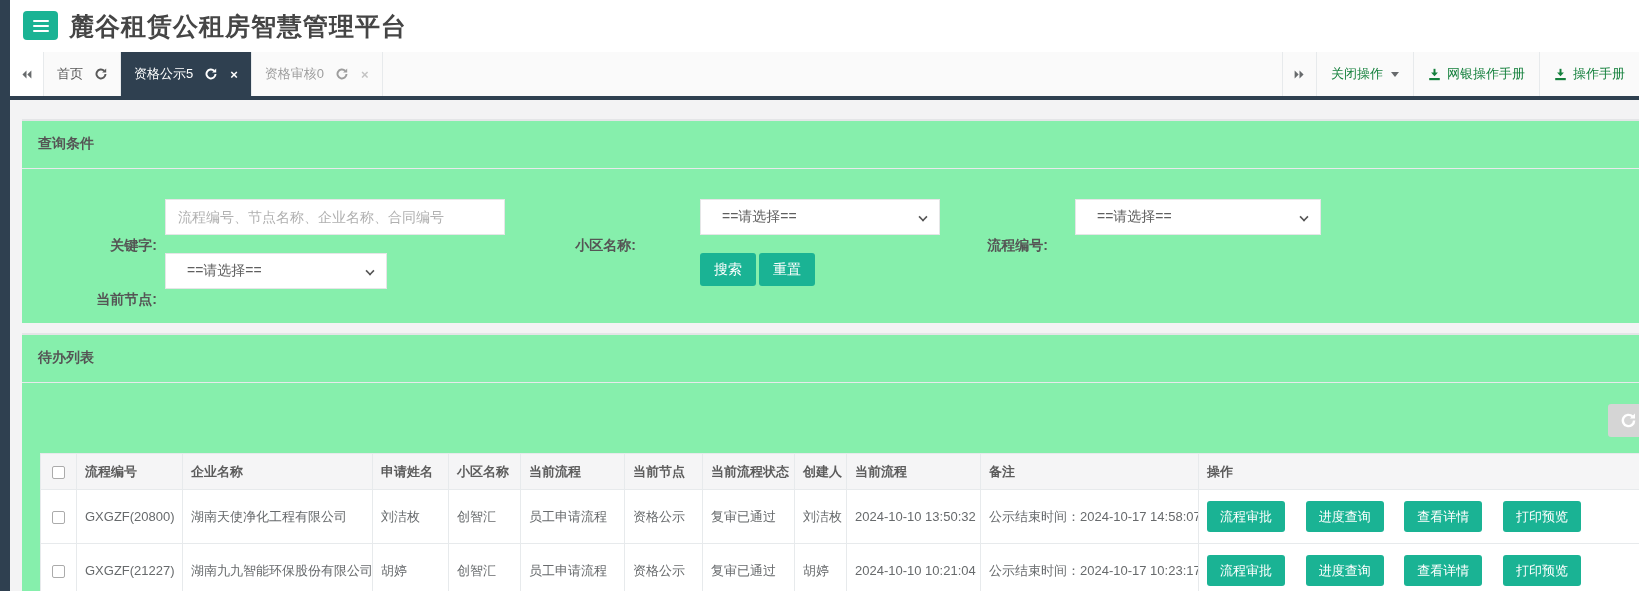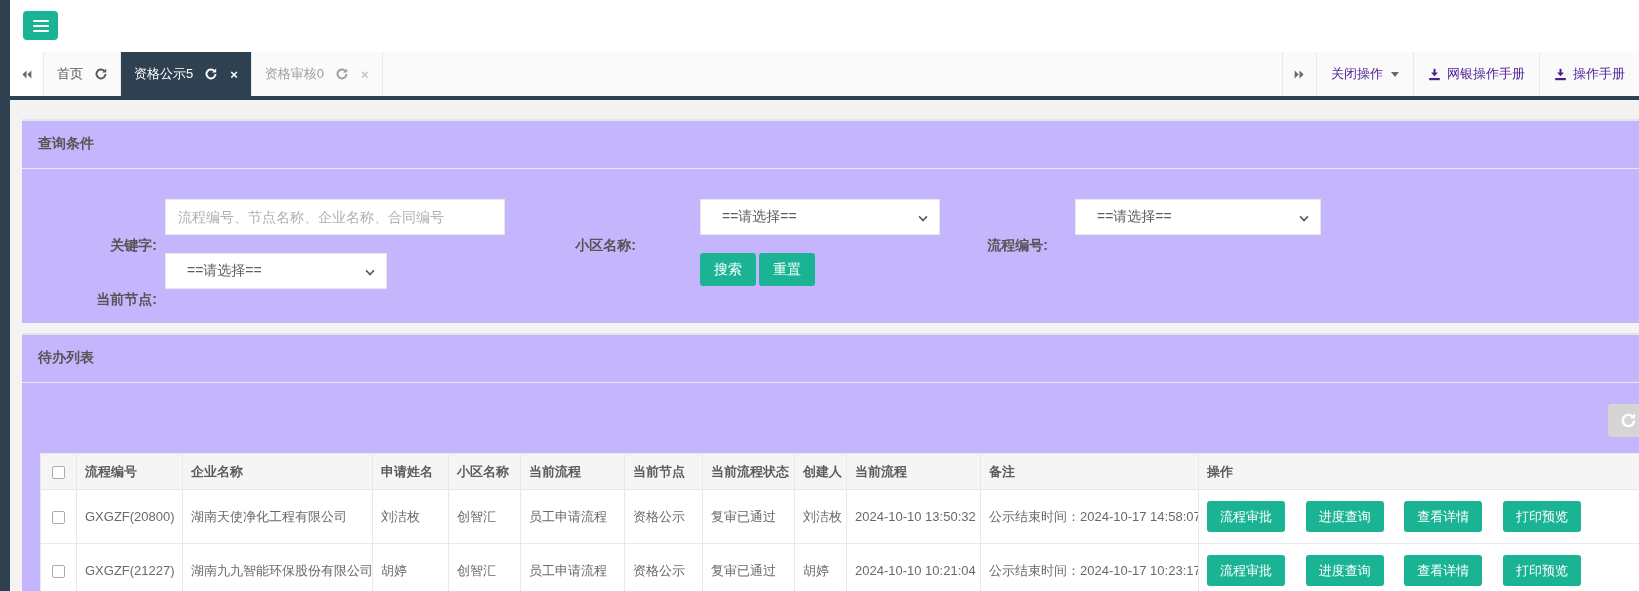--- a/index.html
+++ b/index.html
@@ -18,26 +18,26 @@
   
   .tabbar { position:absolute; left:10px; top:52px; width:1629px; height:44px; background:#fafafa; display:flex; align-items:stretch; font-size:13px; }
   .tab-nav { width:34px; background:#fff; border-right:1px solid #e7eaec; display:flex; align-items:center; justify-content:center; color:#676a6c; cursor:pointer; }
   .tab-nav.rgt { border-right:none; border-left:1px solid #e7eaec; background:#fafafa; }
   .tab { display:flex; align-items:center; gap:12px; padding:0 13px; border-right:1px solid #e7eaec; color:#595959; cursor:pointer; white-space:nowrap; }
   .tab.active { background:#2f4050; color:#fff; }
   .tab.dim { color:#9d9d9d; }
   .tab .x { font-size:13px; font-weight:700; line-height:1; margin-left:1px; }
   .tab.dim .x { color:#c3c3c3; }
   .tab-fill { flex:1; }
-  .tab-action { display:flex; align-items:center; gap:6px; padding:0 14px; border-left:1px solid #e7eaec; color:#4c1d95; cursor:pointer; white-space:nowrap; }
+  .tab-action { display:flex; align-items:center; gap:6px; padding:0 14px; border-left:1px solid #e7eaec; color:#15803d; cursor:pointer; white-space:nowrap; }
   .caret { width:0; height:0; border-left:4px solid transparent; border-right:4px solid transparent; border-top:5px solid #676a6c; margin-left:2px; }
   .rule { position:absolute; left:10px; top:96px; width:1629px; height:4px; background:#2f4050; }
 
   
-  .panel { position:absolute; left:22px; width:1618px; background:#c4b5fd; border-top:2px solid #e4e5e7; }
+  .panel { position:absolute; left:22px; width:1618px; background:#86efac; border-top:2px solid #e4e5e7; }
   .panel-title { font-size:14px; font-weight:700; color:#555; padding:14px 16px 15px 16px; border-bottom:1px solid #e7eaec; }
   .panel-query { top:119px; height:204px; }
   .panel-todo  { top:333px; height:258px; }
 
   .qbody { position:relative; height:157px; }
   .flabel { position:absolute; font-size:14px; font-weight:700; color:#555; text-align:right; line-height:18px; white-space:nowrap;margin-top:28px; }
   .ftext { position:absolute; height:36px; border:1px solid #e5e6e7; background:#fff; font-size:14px; color:#676a6c; padding:0 12px; font-family:inherit; outline:none; }
   .ftext::placeholder { color:#b0b0b0; }
   .fselect { position:absolute; height:36px; border:1px solid #e5e6e7; background:#fff; font-size:14px; color:#5f5f5f; padding:0 28px 0 21px; display:flex; align-items:center; cursor:pointer; }
   .chev { position:absolute; right:12px; top:13px; width:8px; height:8px; border-right:2px solid #555; border-bottom:2px solid #555; transform:rotate(45deg) scale(.8); }
@@ -64,20 +64,21 @@
   <div class="side-strip"></div>
 
   <header class="topbar">
     <div class="menu-btn">
       <span class="bars">
           <i></i>
           <i></i>
           <i></i>
         </span>
     </div>
+    <h1 class="app-title">麓谷租赁公租房智慧管理平台</h1>
   </header>
 
   <nav class="tabbar">
     <div class="tab-nav">
       <svg class="ic" width="13" height="13" viewBox="0 0 16 16">
           <path d="M8 3L3 8l5 5zM14 3L9 8l5 5z" fill="currentColor"></path>
         </svg>
     </div>
 
     <div class="tab">

